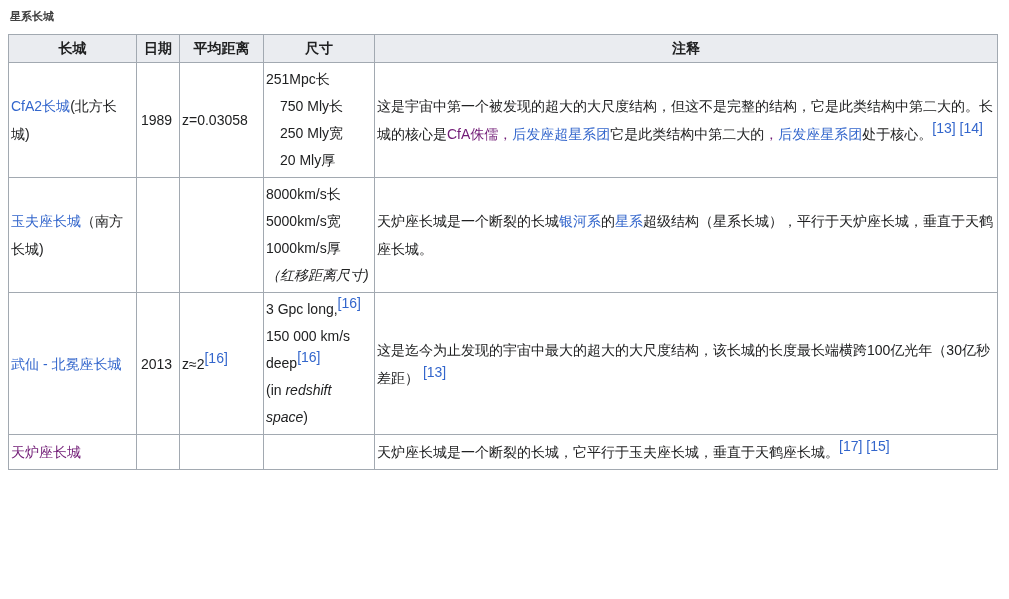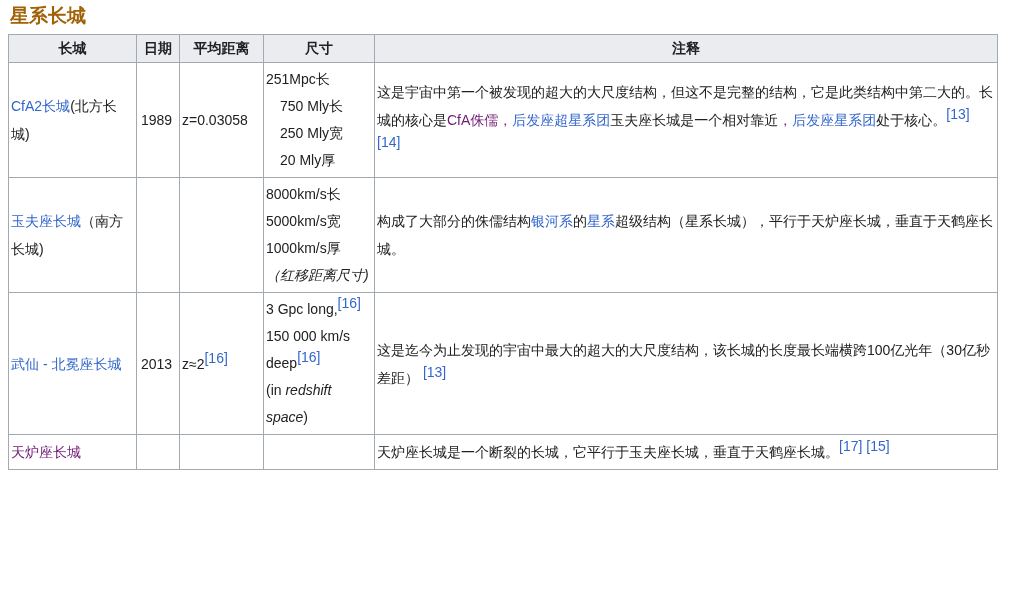--- a/index.html
+++ b/index.html
@@ -3,21 +3,21 @@
 <meta charset="utf-8">
 <style>
   html,body{margin:0;padding:0;}
   body{
     width:1009px;height:599px;overflow:hidden;background:#fff;
     font-family:"Liberation Sans","DejaVu Sans",sans-serif;
     color:#222;
   }
   .page{padding:5px 10px 0 8px;}
   .section-title{
-    font-size:19px;font-weight:bold;color:#a16207;
+    font-size:11px;font-weight:bold;color:#404040;
     margin:2px 0 9px 2px;line-height:18px;
   }
   table.wikitable{
     border-collapse:collapse;table-layout:fixed;width:990px;
     font-size:14px;background:#fff;
   }
   .wikitable th,.wikitable td{
     border:1px solid #a2a9b1;
     padding:3px 2px;
     vertical-align:middle;
@@ -63,33 +63,33 @@
         <tr>
           <td class="c-name"><span class="lnk">CfA2长城</span><span>(北方长城)</span></td>
           <td class="c-date">1989</td>
           <td class="c-dist"><span>z=0.03058</span></td>
           <td class="c-size">
             <div class="size-line"><span>251Mpc长</span></div>
             <div class="size-line ind"><span>750 Mly长</span></div>
             <div class="size-line ind"><span>250 Mly宽</span></div>
             <div class="size-line ind"><span>20 Mly厚</span></div>
           </td>
-          <td class="c-notes"><span>这是宇宙中第一个被发现的超大的大尺度结构，但这不是完整的结构，它是此类结构中第二大的。长城的核心是</span><span class="red">CfA侏儒，</span><span class="lnk">后发座超星系团</span><span>玉夫座长城是一个相对靠近</span><span class="red">，</span><span class="lnk">后发座星系团</span><span>处于核心。</span><sup class="ref">[13]</sup><span> </span><sup class="ref">[14]</sup></td>
+          <td class="c-notes"><span>这是宇宙中第一个被发现的超大的大尺度结构，但这不是完整的结构，它是此类结构中第二大的。长城的核心是</span><span class="red">CfA侏儒，</span><span class="lnk">后发座超星系团</span><span>它是此类结构中第二大的</span><span class="red">，</span><span class="lnk">后发座星系团</span><span>处于核心。</span><sup class="ref">[13]</sup><span> </span><sup class="ref">[14]</sup></td>
         </tr>
         <tr>
           <td class="c-name"><span class="lnk">玉夫座长城</span><span>（南方长城)</span></td>
           <td class="c-date"></td>
           <td class="c-dist"></td>
           <td class="c-size">
             <div class="size-line"><span>8000km/s长</span></div>
             <div class="size-line"><span>5000km/s宽</span></div>
             <div class="size-line"><span>1000km/s厚</span></div>
             <div class="size-line"><span class="ital">（红移距离尺寸)</span></div>
           </td>
-          <td class="c-notes"><span>构成了大部分的侏儒结构</span><span class="lnk">银河系</span><span>的</span><span class="lnk">星系</span><span>超级结构（星系长城），平行于天炉座长城，垂直于天鹤座长城。</span></td>
+          <td class="c-notes"><span>天炉座长城是一个断裂的长城</span><span class="lnk">银河系</span><span>的</span><span class="lnk">星系</span><span>超级结构（星系长城），平行于天炉座长城，垂直于天鹤座长城。</span></td>
         </tr>
         <tr>
           <td class="c-name"><span class="lnk">武仙 - 北冕座长城</span></td>
           <td class="c-date">2013</td>
           <td class="c-dist"><span>z≈2</span><sup class="ref">[16]</sup></td>
           <td class="c-size">
             <div class="size-line"><span>3 Gpc long,</span><sup class="ref">[16]</sup></div>
             <div class="size-line"><span>150 000 km/s deep</span><sup class="ref">[16]</sup></div>
             <div class="size-line"><span>(in </span><span class="ital">redshift space</span><span>)</span></div>
           </td>

